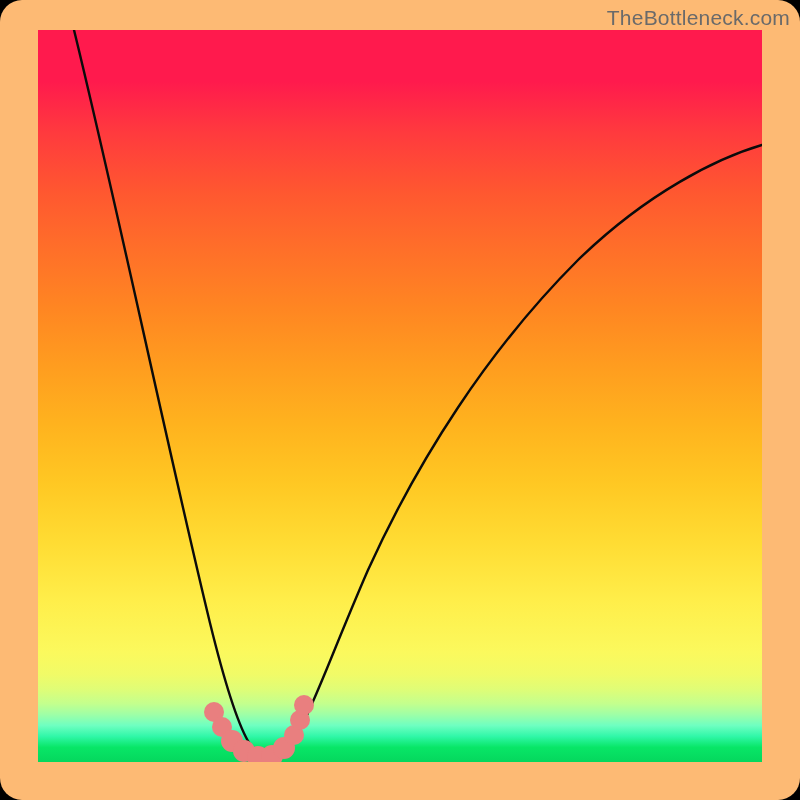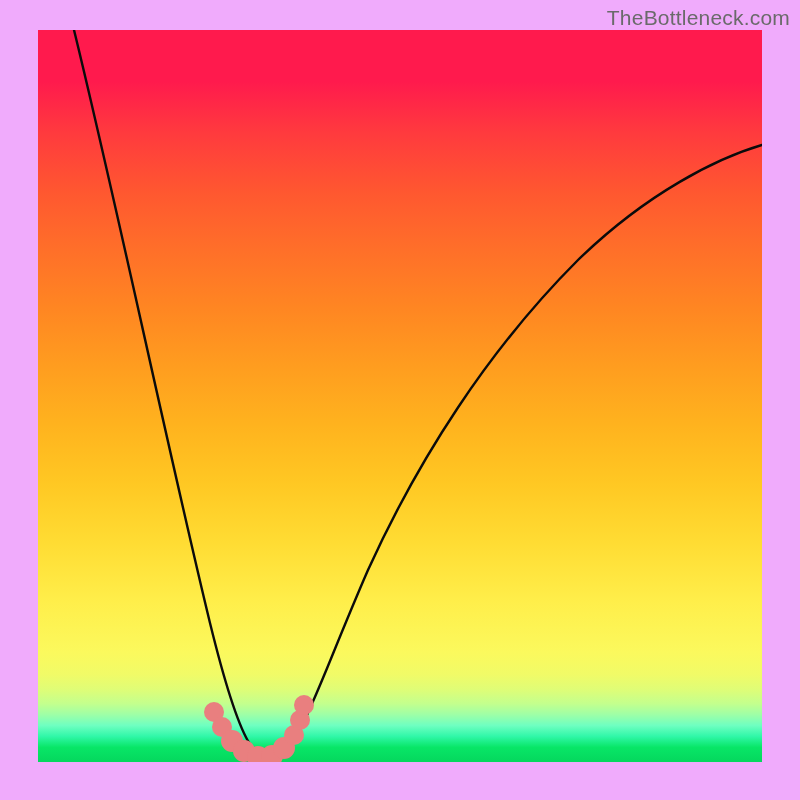--- a/index.html
+++ b/index.html
@@ -10,21 +10,22 @@
     background: #000;
     overflow: hidden;
     font-family: Arial, Helvetica, sans-serif;
   }
   .frame {
     position: absolute;
     left: 0;
     top: 0;
     width: 800px;
     height: 800px;
-    background: #f0abfc;
+    background: #fdba74;
+    border-radius: 22px;
   }
   .plot {
     position: absolute;
     left: 38px;
     top: 30px;
     width: 724px;
     height: 732px;
     background: linear-gradient(to bottom,
       #ff1a4d 0%,
       #ff1a4d 7%,

